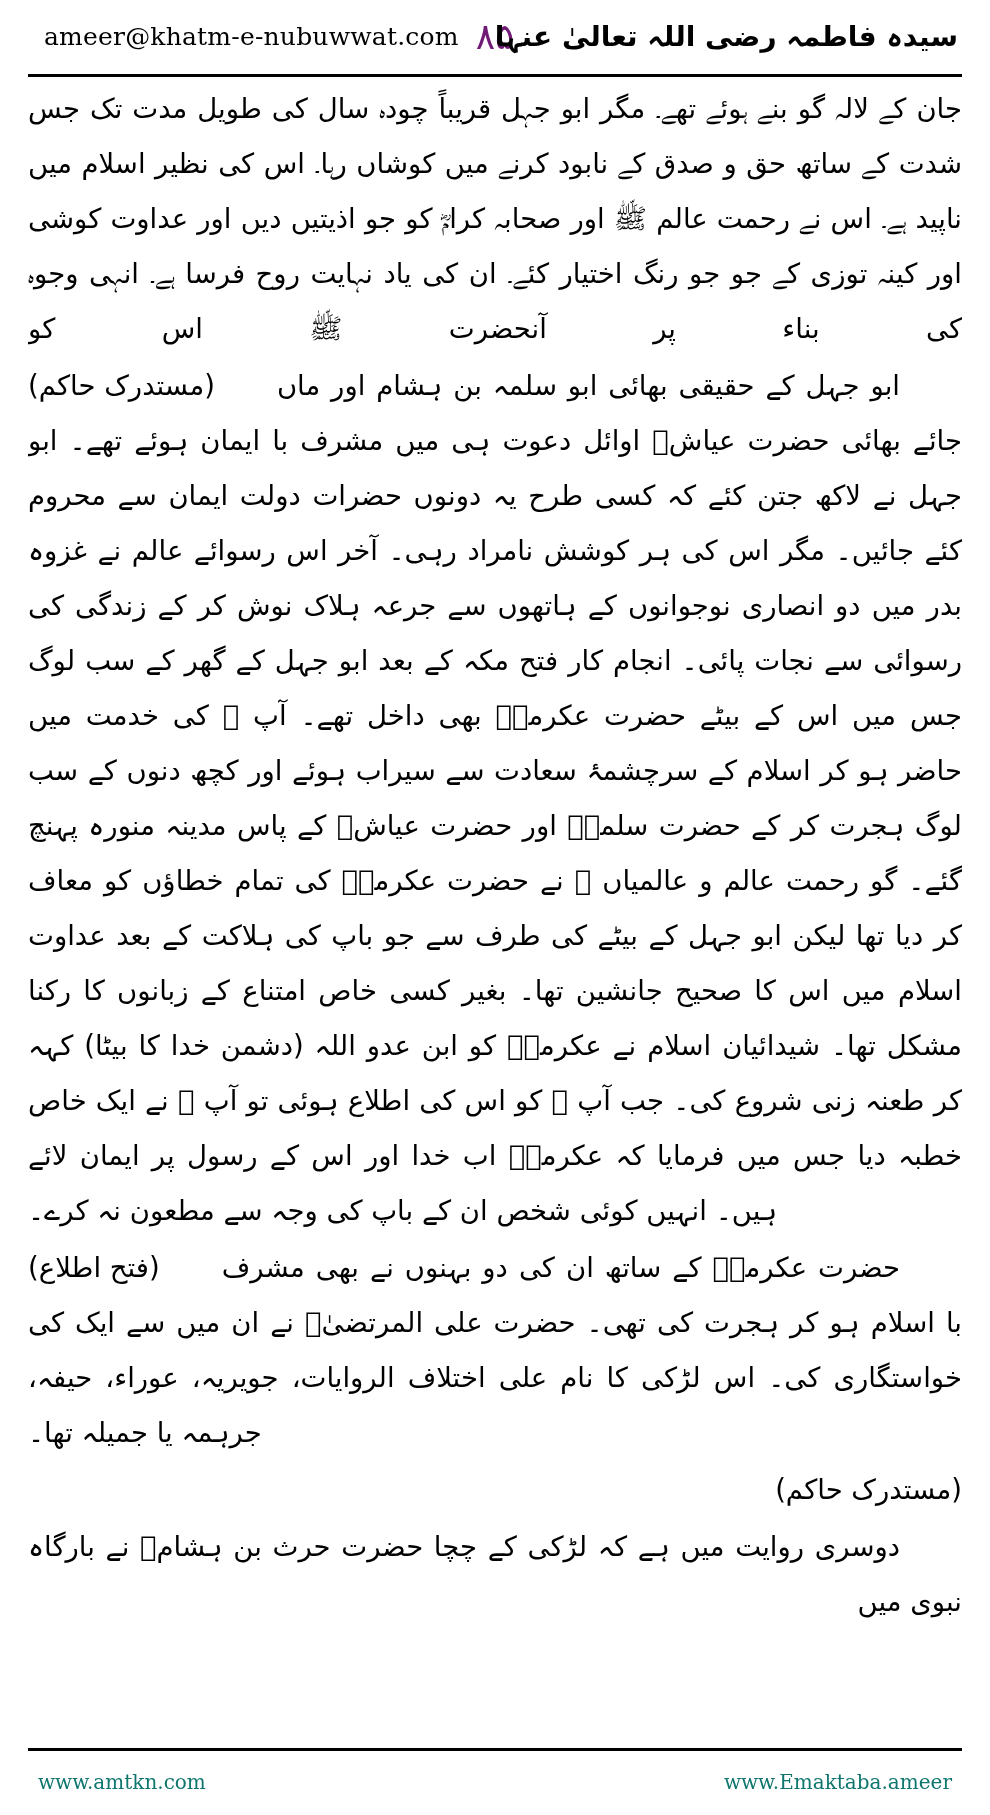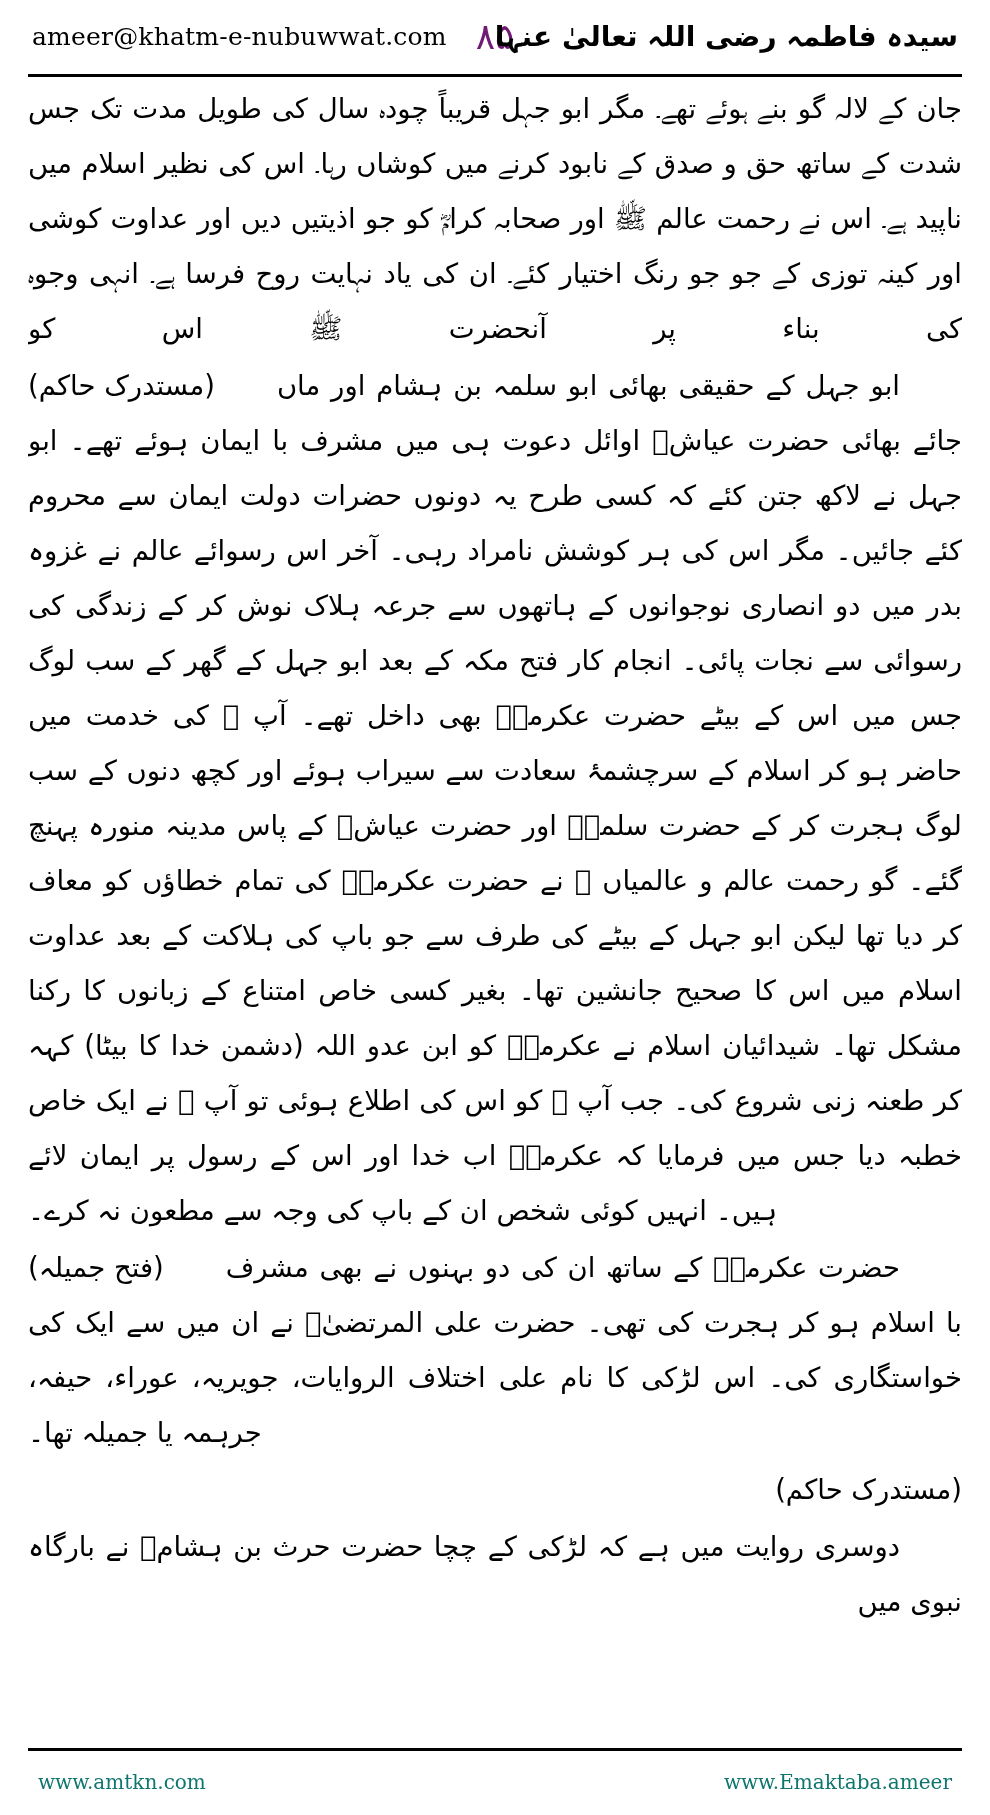--- a/index.html
+++ b/index.html
@@ -27,21 +27,21 @@
   }
 
   
   .header {
     position: relative;
     height: 58px;
     flex: 0 0 auto;
   }
   .header-email {
     position: absolute;
-    left: 4px;
+    left: 16px;
     top: 8px;
     direction: ltr;
     font-family: "DejaVu Serif", "Liberation Serif", serif;
     font-size: 25px;
     letter-spacing: .2px;
     color: #000;
     white-space: nowrap;
   }
   .header-pageno {
     position: absolute;
@@ -150,21 +150,21 @@
       <span>جان کے لالہ گو بنے ہوئے تھے۔ مگر ابو جہل قریباً چودہ سال کی طویل مدت تک جس شدت کے ساتھ حق و صدق کے نابود کرنے میں کوشاں رہا۔ اس کی نظیر اسلام میں ناپید ہے۔ اس نے رحمت عالم ﷺ اور صحابہ کرامؓ کو جو اذیتیں دیں اور عداوت کوشی اور کینہ توزی کے جو جو رنگ اختیار کئے۔ ان کی یاد نہایت روح فرسا ہے۔ انہی وجوہ کی بناء پر آنحضرت ﷺ اس کو</span>
     </p>
 
 
     <p class="para indent last-line-left">
       <span class="ref">(مستدرک حاکم)</span>
       <span>ابو جہل کے حقیقی بھائی ابو سلمہ بن ہشام اور ماں جائے بھائی حضرت عیاشؓ اوائل دعوت ہی میں مشرف با ایمان ہوئے تھے۔ ابو جہل نے لاکھ جتن کئے کہ کسی طرح یہ دونوں حضرات دولت ایمان سے محروم کئے جائیں۔ مگر اس کی ہر کوشش نامراد رہی۔ آخر اس رسوائے عالم نے غزوہ بدر میں دو انصاری نوجوانوں کے ہاتھوں سے جرعہ ہلاک نوش کر کے زندگی کی رسوائی سے نجات پائی۔ انجام کار فتح مکہ کے بعد ابو جہل کے گھر کے سب لوگ جس میں اس کے بیٹے حضرت عکرمہؓ بھی داخل تھے۔ آپ ﷺ کی خدمت میں حاضر ہو کر اسلام کے سرچشمۂ سعادت سے سیراب ہوئے اور کچھ دنوں کے سب لوگ ہجرت کر کے حضرت سلمہؓ اور حضرت عیاشؓ کے پاس مدینہ منورہ پہنچ گئے۔ گو رحمت عالم و عالمیاں ﷺ نے حضرت عکرمہؓ کی تمام خطاؤں کو معاف کر دیا تھا لیکن ابو جہل کے بیٹے کی طرف سے جو باپ کی ہلاکت کے بعد عداوت اسلام میں اس کا صحیح جانشین تھا۔ بغیر کسی خاص امتناع کے زبانوں کا رکنا مشکل تھا۔ شیدائیان اسلام نے عکرمہؓ کو ابن عدو اللہ (دشمن خدا کا بیٹا) کہہ کر طعنہ زنی شروع کی۔ جب آپ ﷺ کو اس کی اطلاع ہوئی تو آپ ﷺ نے ایک خاص خطبہ دیا جس میں فرمایا کہ عکرمہؓ اب خدا اور اس کے رسول پر ایمان لائے ہیں۔ انہیں کوئی شخص ان کے باپ کی وجہ سے مطعون نہ کرے۔</span>
     </p>
 
     <p class="para indent last-line-left">
-      <span class="ref">(فتح جمیلہ)</span>
+      <span class="ref">(فتح اطلاع)</span>
       <span>حضرت عکرمہؓ کے ساتھ ان کی دو بہنوں نے بھی مشرف با اسلام ہو کر ہجرت کی تھی۔ حضرت علی المرتضیٰؓ نے ان میں سے ایک کی خواستگاری کی۔ اس لڑکی کا نام علی اختلاف الروایات، جویریہ، عوراء، حیفہ، جرہمہ یا جمیلہ تھا۔</span>
     </p>
 
     <p class="para last-line-right">
       <span>(مستدرک حاکم)</span>
     </p>
 
     <p class="para indent last-line-right">
       <span>دوسری روایت میں ہے کہ لڑکی کے چچا حضرت حرث بن ہشامؓ نے بارگاہ نبوی میں</span>
     </p>

